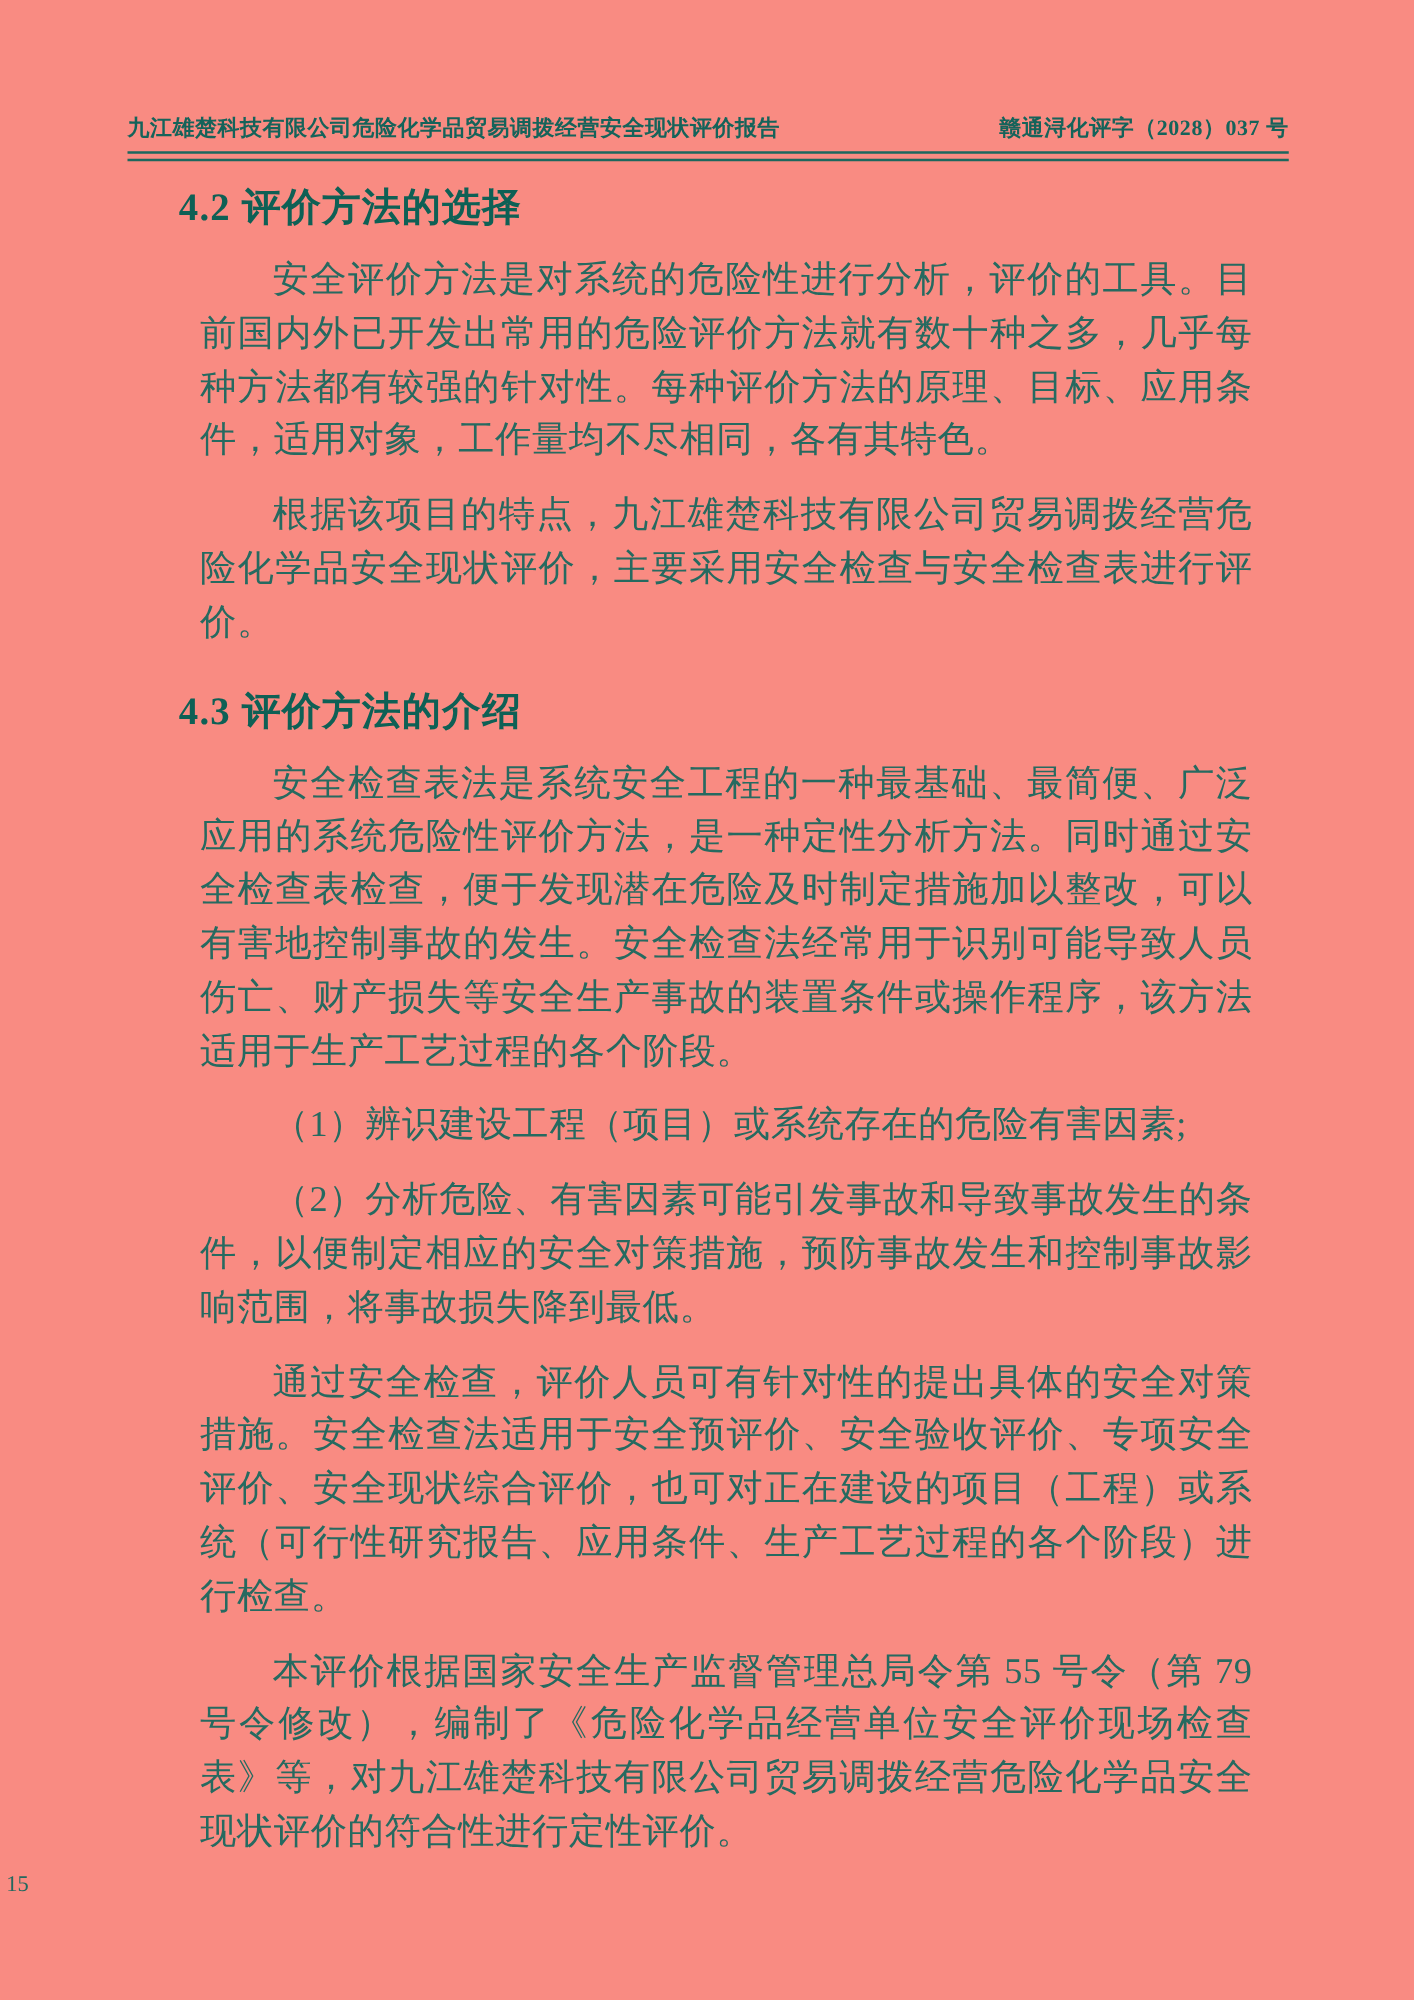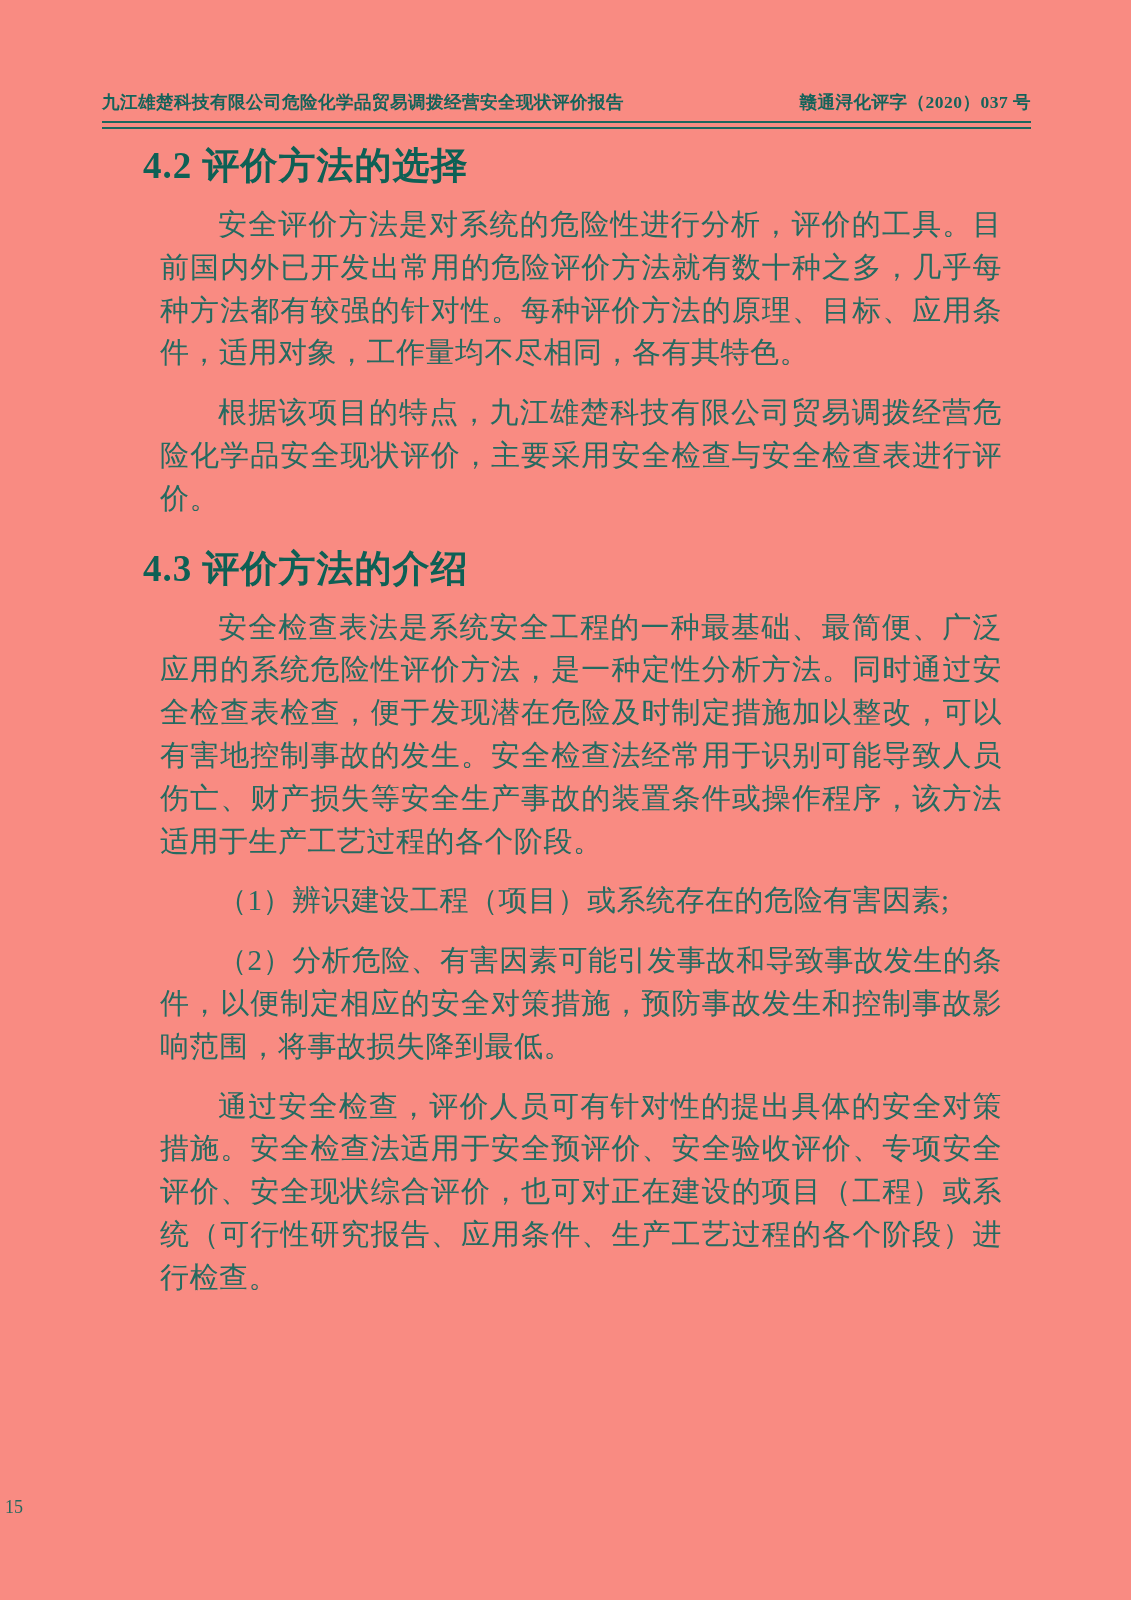--- a/index.html
+++ b/index.html
@@ -34,21 +34,21 @@
     margin-top: 7px;
     height: 4px;
     border-top: 2px solid #1d675d;
     border-bottom: 2px solid #1d675d;
   }
   .content {
     margin: 17px 112px 0 143px;
   }
   h2.sec-heading {
     margin: 0 0 7px 0;
-    font-size: 37px;
+    font-size: 31px;
     line-height: 40px;
     font-weight: bold;
     color: #0e6055;
     letter-spacing: 1px;
   }
   h2.sec-heading.later {
     margin-top: 29px;
   }
   .content p {
     margin: 17px;
@@ -74,38 +74,39 @@
   }
 </style>
 </head>
 <body>
 
 <div class="page">
 
   <div class="page-header">
     <div class="page-header-row">
       <span>九江雄楚科技有限公司危险化学品贸易调拨经营安全现状评价报告</span>
-      <span>赣通浔化评字（2020）037 号</span>
+      <span>赣通浔化评字（2028）037 号</span>
     </div>
     <div class="header-rule"></div>
   </div>
 
   <div class="content">
 
     <h2 class="sec-heading">4.2 评价方法的选择</h2>
 
     <p>安全评价方法是对系统的危险性进行分析，评价的工具。目前国内外已开发出常用的危险评价方法就有数十种之多，几乎每种方法都有较强的针对性。每种评价方法的原理、目标、应用条件，适用对象，工作量均不尽相同，各有其特色。</p>
     <p>根据该项目的特点，九江雄楚科技有限公司贸易调拨经营危险化学品安全现状评价，主要采用安全检查与安全检查表进行评价。</p>
 
     <h2 class="sec-heading later">4.3 评价方法的介绍</h2>
 
     <p>安全检查表法是系统安全工程的一种最基础、最简便、广泛应用的系统危险性评价方法，是一种定性分析方法。同时通过安全检查表检查，便于发现潜在危险及时制定措施加以整改，可以有害地控制事故的发生。安全检查法经常用于识别可能导致人员伤亡、财产损失等安全生产事故的装置条件或操作程序，该方法适用于生产工艺过程的各个阶段。</p>
     <p>（1）辨识建设工程（项目）或系统存在的危险有害因素;</p>
     <p>（2）分析危险、有害因素可能引发事故和导致事故发生的条件，以便制定相应的安全对策措施，预防事故发生和控制事故影响范围，将事故损失降到最低。</p>
     <p>通过安全检查，评价人员可有针对性的提出具体的安全对策措施。安全检查法适用于安全预评价、安全验收评价、专项安全评价、安全现状综合评价，也可对正在建设的项目（工程）或系统（可行性研究报告、应用条件、生产工艺过程的各个阶段）进行检查。</p>
+    <p>本评价根据国家安全生产监督管理总局令第 55 号令（第 79 号令修改），编制了《危险化学品经营单位安全评价现场检查表》等，对九江雄楚科技有限公司贸易调拨经营危险化学品安全现状评价的符合性进行定性评价。</p>
 
   </div>
 
   <div class="page-footer">
     <span class="page-number">15</span>
   </div>
 
 </div>
 
 </body></html>

